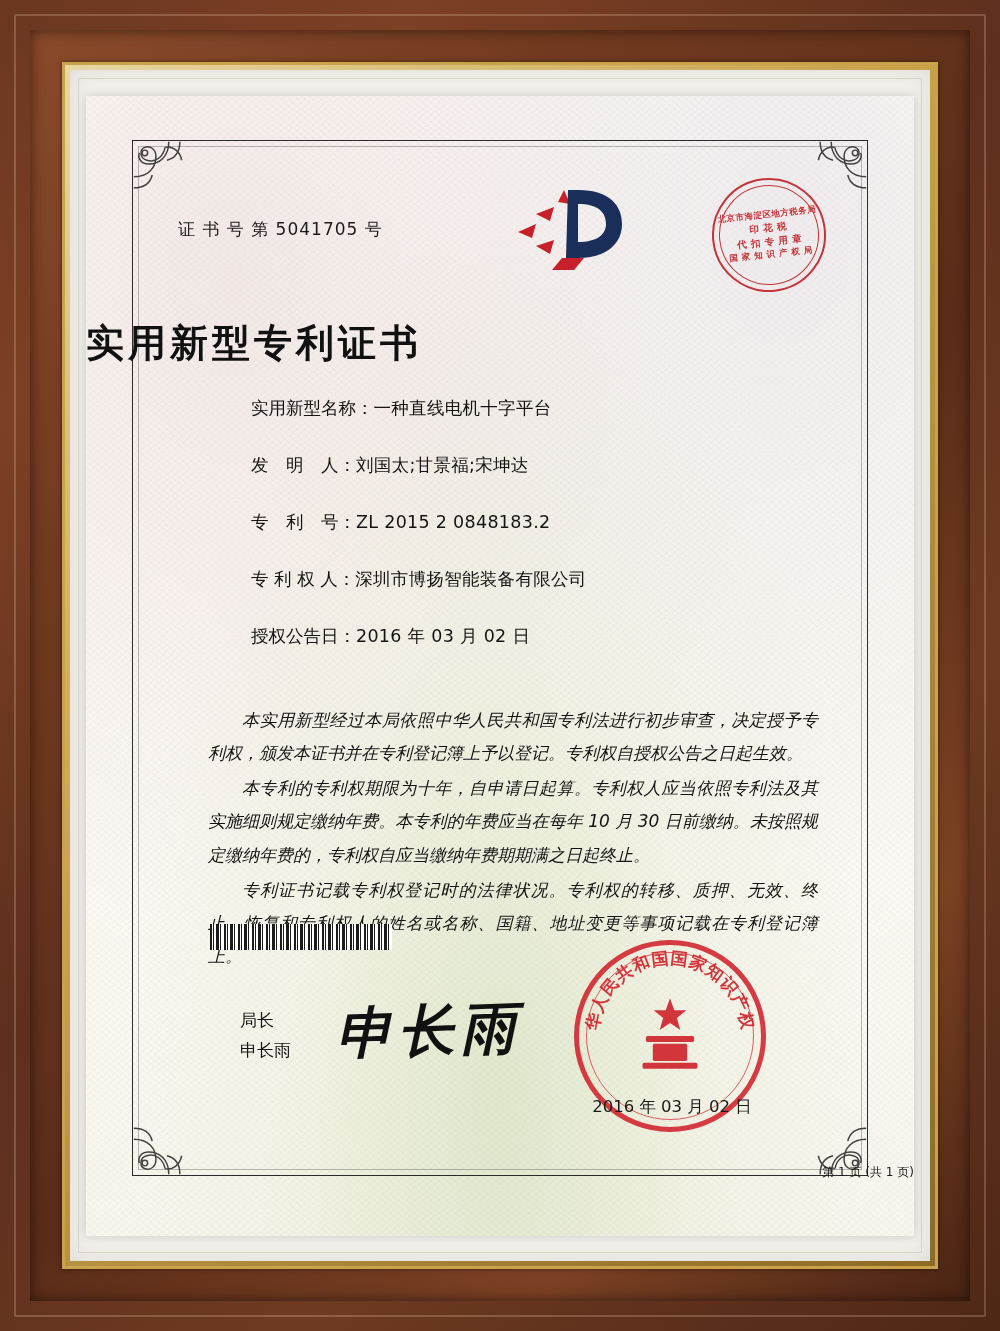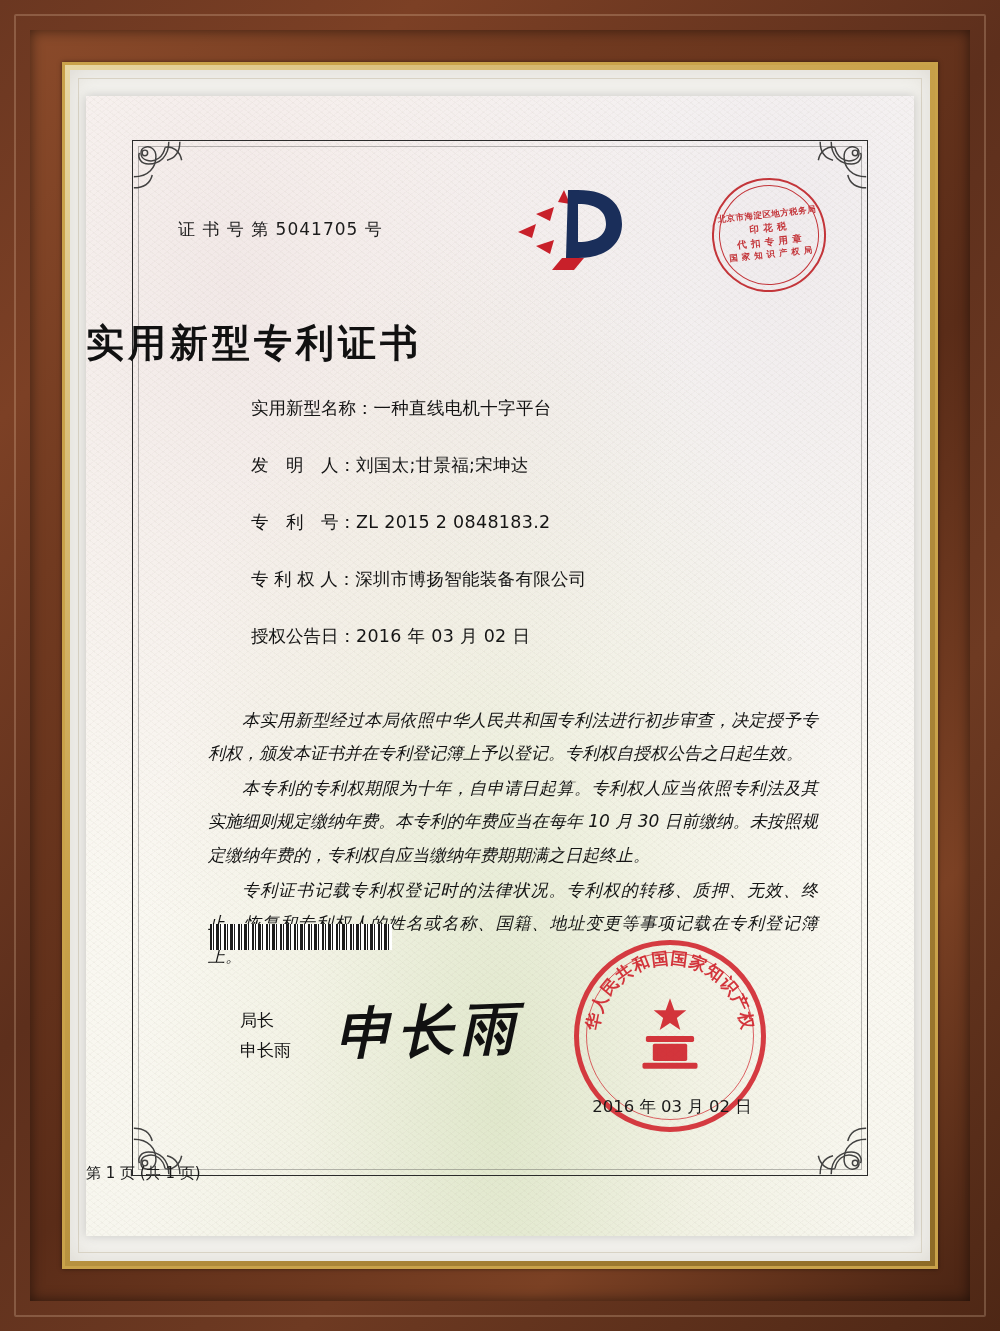--- a/index.html
+++ b/index.html
@@ -167,23 +167,23 @@
     position:absolute;left:50%;top:50%;transform:translate(-50%,-50%);
     width:86px;height:86px;opacity:.9;
   }
   .seal-date{
     position:absolute;left:480px;top:1000px;width:212px;text-align:center;
     font-family:"DejaVu Sans","Liberation Sans",sans-serif;
     font-size:16.5px;color:#1a1a1a;
   }
 
   .page-foot{
-    position:absolute;left:0;right:0;top:1068px;text-align:left;
-    font-family:"DejaVu Sans","Liberation Sans",sans-serif;
-    font-size:15px;color:#1a1a1a;
+    position:absolute;left:0;right:0;top:1068px;text-align:right;
+    font-family:"DejaVu Sans","Liberation Sans",sans-serif;
+    font-size:12px;color:#1a1a1a;
   }
 </style>
 </head>
 <body>
 
 <div class="frame-outer">
   <div class="frame-bevel-hi"></div>
   <div class="frame-inner-wood"></div>
   <div class="frame-gold"></div>
   <div class="mat"></div>

